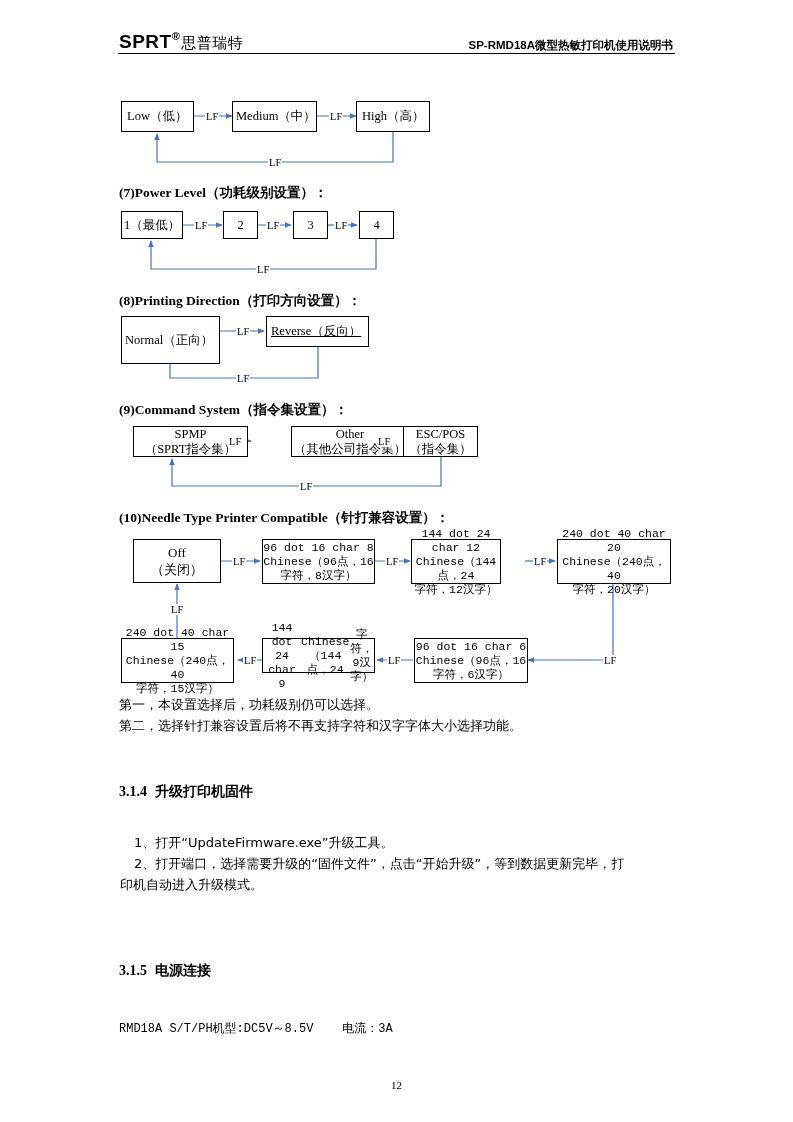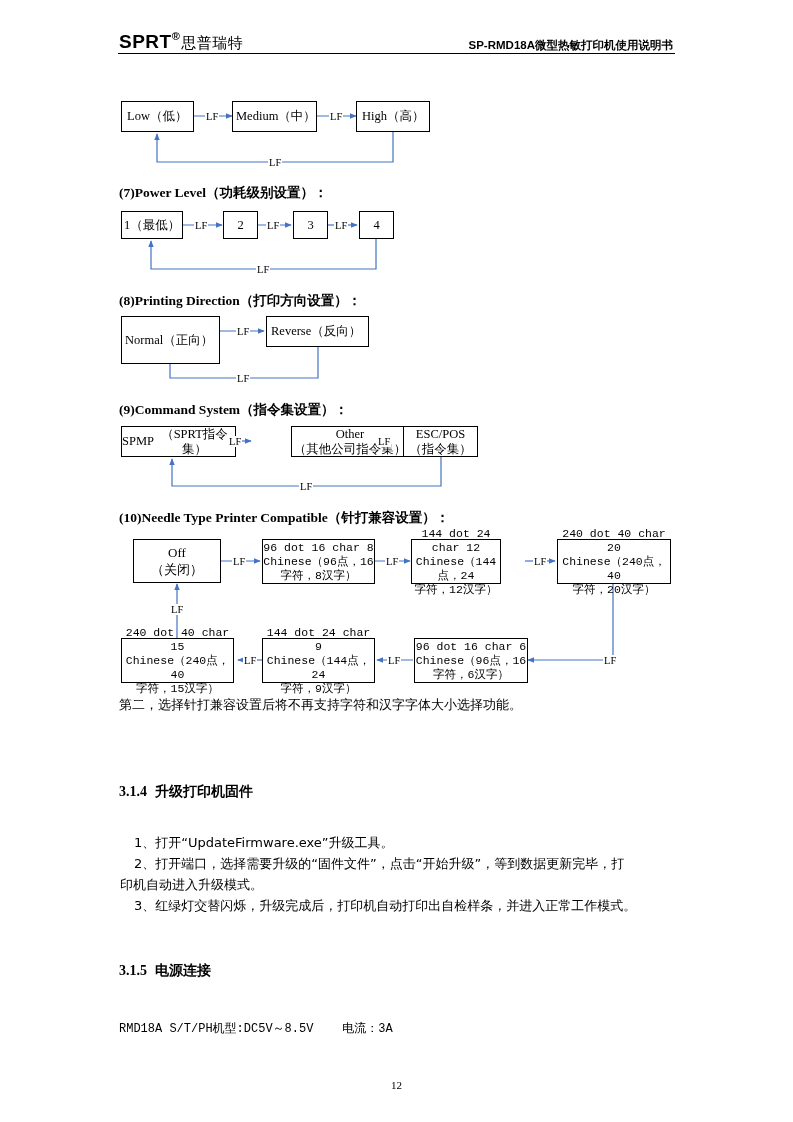--- a/index.html
+++ b/index.html
@@ -78,26 +78,26 @@
 <div class="box" style="left:223px;top:211px;width:35px;height:28px;">2</div>
 <div class="box" style="left:293px;top:211px;width:35px;height:28px;">3</div>
 <div class="box" style="left:359px;top:211px;width:35px;height:28px;">4</div>
 <span class="lf" style="left:194px;top:220px;">LF</span>
 <span class="lf" style="left:266px;top:220px;">LF</span>
 <span class="lf" style="left:334px;top:220px;">LF</span>
 <span class="lf" style="left:256px;top:264px;">LF</span>
 
 <div class="abs sec-title" style="left:119px;top:292px;">(8)Printing Direction（打印方向设置）：</div>
 <div class="box left" style="left:121px;top:316px;width:99px;height:48px;padding-left:3px;">Normal（正向）</div>
-<div class="box left" style="left:266px;top:316px;width:103px;height:31px;padding-left:4px;">Reverse（反向）</div>
+<div class="box left" style="left:266px;top:316px;width:103px;height:31px;padding-left:4px;text-decoration:underline;">Reverse（反向）</div>
 <span class="lf" style="left:236px;top:326px;">LF</span>
 <span class="lf" style="left:236px;top:373px;">LF</span>
 
 <div class="abs sec-title" style="left:119px;top:401px;">(9)Command System（指令集设置）：</div>
-<div class="box" style="left:121px;top:426px;width:115px;height:31px;flex-direction:row;">
+<div class="box" style="left:133px;top:426px;width:115px;height:31px;flex-direction:column;">
   <span>SPMP</span>
   <span>（SPRT指令集）</span>
 </div>
 <div class="box" style="left:251px;top:426px;width:118px;height:31px;flex-direction:column;margin-left:40px;">
   <span>Other</span>
   <span>（其他公司指令集）</span>
 </div>
 <div class="box" style="left:403px;top:426px;width:75px;height:31px;flex-direction:column;">
   <span>ESC/POS</span>
   <span>（指令集）</span>
@@ -126,47 +126,47 @@
 <div class="box mono" style="left:557px;top:539px;width:114px;height:45px;flex-direction:column;">
   <span>240 dot 40 char 20</span>
   <span>Chinese（240点，40</span>
   <span>字符，20汉字）</span>
 </div>
 <div class="box mono" style="left:414px;top:638px;width:114px;height:45px;flex-direction:column;">
   <span>96 dot 16 char 6</span>
   <span>Chinese（96点，16</span>
   <span>字符，6汉字）</span>
 </div>
-<div class="box mono" style="left:262px;top:638px;width:113px;height:45px;flex-direction:column;">
+<div class="box mono" style="left:262px;top:638px;width:113px;height:35px;">
   <span>144 dot 24 char 9</span>
   <span>Chinese（144点，24</span>
   <span>字符，9汉字）</span>
 </div>
 <div class="box mono" style="left:121px;top:638px;width:113px;height:45px;flex-direction:column;">
   <span>240 dot 40 char 15</span>
   <span>Chinese（240点，40</span>
   <span>字符，15汉字）</span>
 </div>
 
 <span class="lf" style="left:232px;top:556px;">LF</span>
 <span class="lf" style="left:385px;top:556px;">LF</span>
 <span class="lf" style="left:533px;top:556px;">LF</span>
 <span class="lf" style="left:603px;top:655px;">LF</span>
 <span class="lf" style="left:387px;top:655px;">LF</span>
 <span class="lf" style="left:243px;top:655px;">LF</span>
 <span class="lf" style="left:170px;top:604px;">LF</span>
 
 <div class="abs body-text" style="left:119px;top:694px;">
+  <div>第一，本设置选择后，功耗级别仍可以选择。</div>
   <div>第二，选择针打兼容设置后将不再支持字符和汉字字体大小选择功能。</div>
 </div>
 
 <div class="abs h2" style="left:119px;top:783px;"><span>3.1.4</span><span class="cn">升级打印机固件</span></div>
 <div class="abs body-text" style="left:134px;top:832px;width:545px;">
   <div>1、打开“UpdateFirmware.exe”升级工具。</div>
   <div>2、打开端口，选择需要升级的“固件文件”，点击“开始升级”，等到数据更新完毕，打</div>
   <div style="margin-left:-14px;">印机自动进入升级模式。</div>
-  <div>3、红绿灯交替闪烁，升级完成后，打印机自动打印出自检样条，并进入正常工作模式。</div>
 </div>
 
 <div class="abs h2" style="left:119px;top:962px;"><span>3.1.5</span><span class="cn">电源连接</span></div>
 <div class="abs mono-line" style="left:119px;top:1020px;white-space:pre;">RMD18A S/T/PH机型:DC5V～8.5V    电流：3A</div>
 
 <div class="abs page-num" style="left:391px;top:1079px;">12</div>
 
 </body></html>

